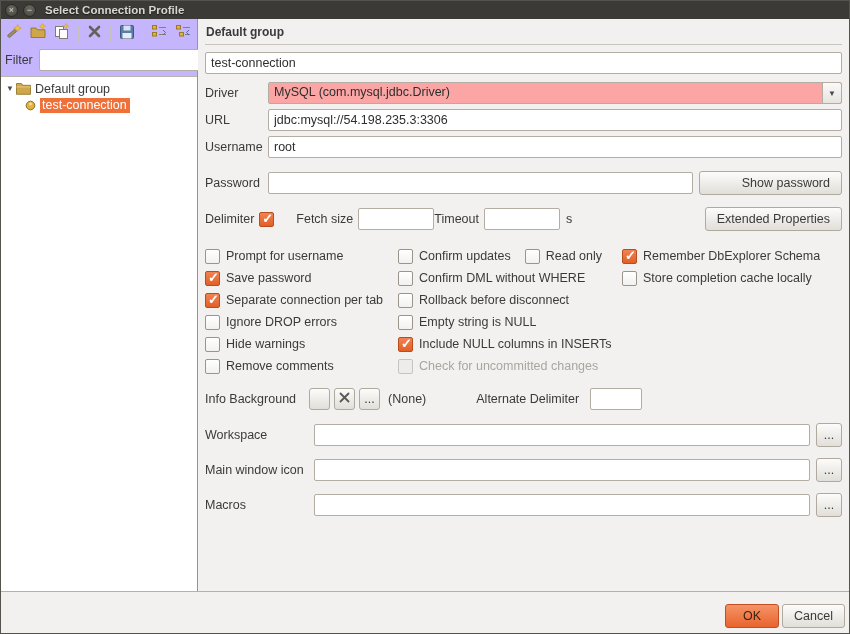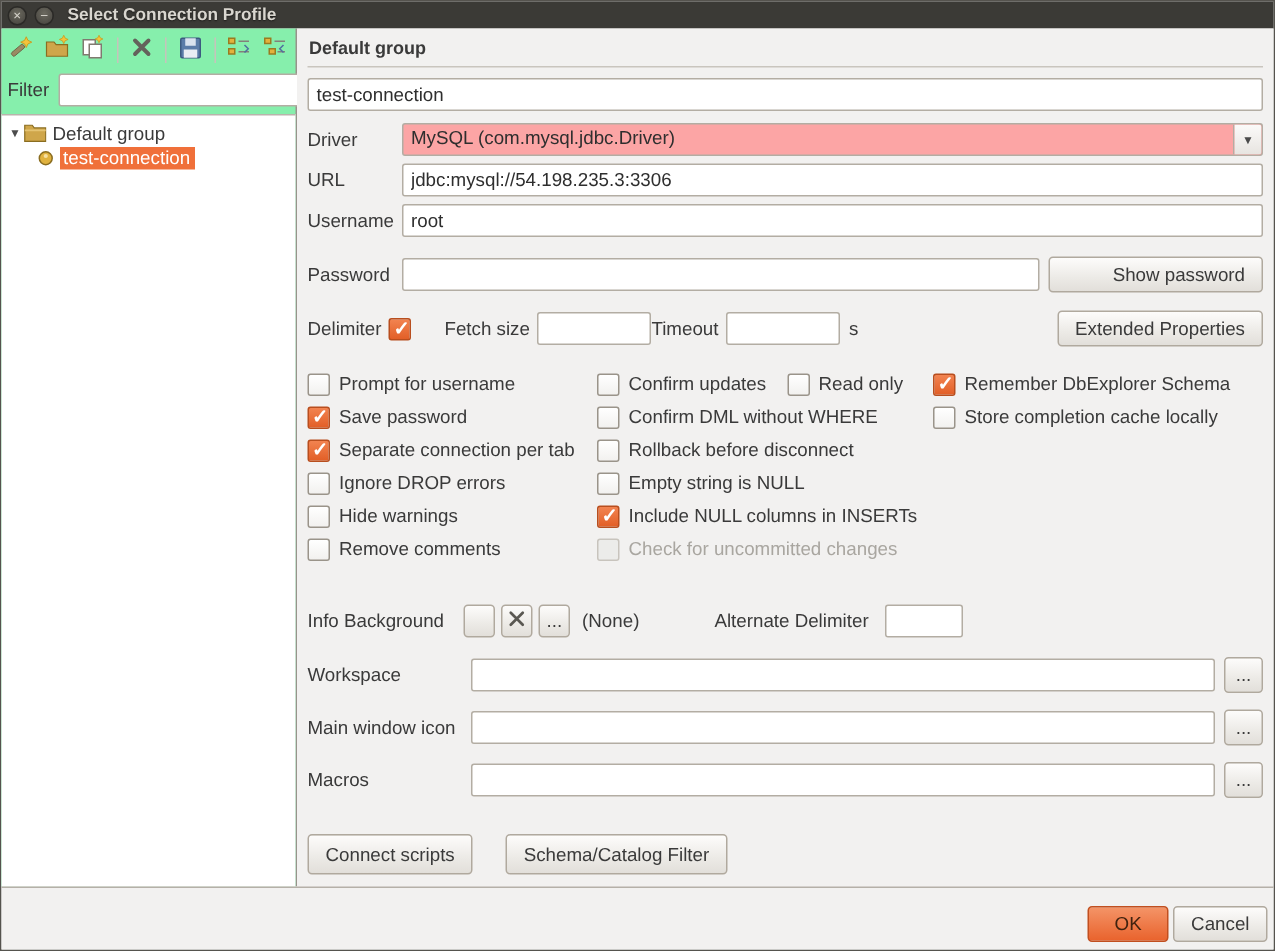--- a/index.html
+++ b/index.html
@@ -17,21 +17,21 @@
   .winbtn {
     width:13px; height:13px; border-radius:50%;
     background:radial-gradient(circle at 50% 35%, #6b695f, #44423d);
     border:1px solid #2b2a27; color:#d5d2ca; font-size:9px; line-height:10px;
     text-align:center; cursor:default;
   }
   .title { color:#d9d6cf; font-weight:bold; font-size:11.5px; margin-left:4px; text-shadow:0 1px 1px #1d1c1a; }
 
   
   .main { flex:1 1 auto; display:flex; min-height:0; }
-  .left { flex:0 0 197px; width:197px; border-right:1px solid #98938b; display:flex; flex-direction:column; background:#86efac; }
+  .left { flex:0 0 197px; width:197px; border-right:1px solid #98938b; display:flex; flex-direction:column; background:#c4b5fd; }
 
   .toolbar { flex:0 0 28px; display:flex; align-items:center; padding:2px 3px; gap:2px; }
   .tbtn { width:22px; height:22px; display:flex; align-items:center; justify-content:center; border:1px solid transparent; border-radius:2px; background:transparent; padding:0; }
   .tsep { width:1px; height:17px; background:#c7c3bb; margin:0 3px; }
 
   .filter-row { display:flex; align-items:center; padding:2px 4px 5px 4px; gap:6px; }
   .filter-row input { flex:1; }
 
   .tree { flex:1 1 auto; background:#ffffff; border-top:1px solid #b9b4ac; padding-top:3px; overflow:hidden; }
   .tree-row { height:17px; display:flex; align-items:center; }
@@ -81,21 +81,21 @@
   .box {
     flex:0 0 15px; width:15px; height:15px; position:relative;
     border:1px solid #9a948a; border-radius:2px;
     background:linear-gradient(#ffffff,#f2f1ef);
   }
   .box.checked { background:linear-gradient(#f28350,#e25f27); border-color:#b84e1e; }
   .box.checked::after { content:"✓"; position:absolute; left:2px; top:-2px; color:#fff; font-size:13px; font-weight:bold; }
   .cb.disabled .cb-label { color:#a9a6a0; }
   .cb.disabled .box { background:#ececea; border-color:#c8c4bd; }
 
-  .grid { display:flex; margin-bottom:25px; }
+  .grid { display:flex; margin-bottom:10px; }
   .gcol { display:flex; flex-direction:column; }
   .gcol > div { height:22px; display:flex; align-items:center; }
   .gcol1 { width:193px; flex:0 0 193px; }
   .gcol2 { width:224px; flex:0 0 224px; }
   .row-multi { gap:14px; }
 
   .info-row { display:flex; align-items:center; margin:1px 0 13px 0; gap:4px; }
   .info-row .lbl { margin-right:9px; }
   .none-lbl { margin:0 4px; }
   .alt-lbl { margin-left:42px; margin-right:7px; }
@@ -393,24 +393,20 @@
         <input type="text" value="" style="">
         <button class="btn browse">...</button>
       </div>
 
       <div class="ws-row">
         <span class="ws-label">Macros</span>
         <input type="text" value="" style="">
         <button class="btn browse">...</button>
       </div>
 
-      <div class="scripts-row">
-        <button class="btn" style="height:27px;">Connect scripts</button>
-        <button class="btn" style="height:27px;">Schema/Catalog Filter</button>
-      </div>
 
     </div>
   </div>
 
   <div class="footer">
     <span class="spacer"></span>
     <button class="btn ok" style="min-width:54px;">OK</button>
     <button class="btn" style="min-width:54px;">Cancel</button>
   </div>
 

